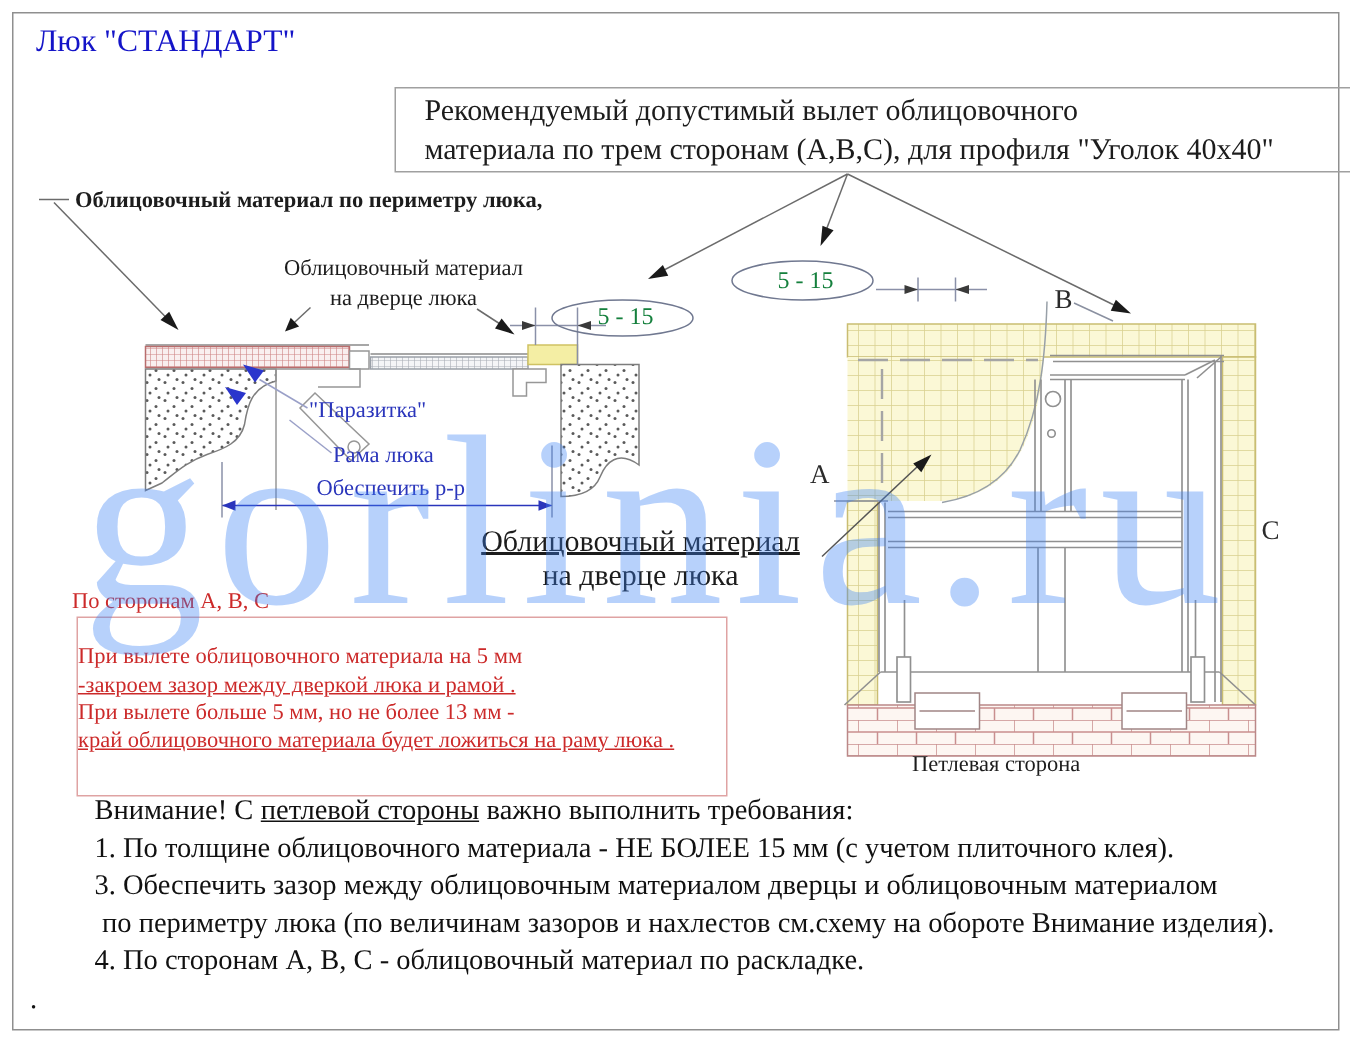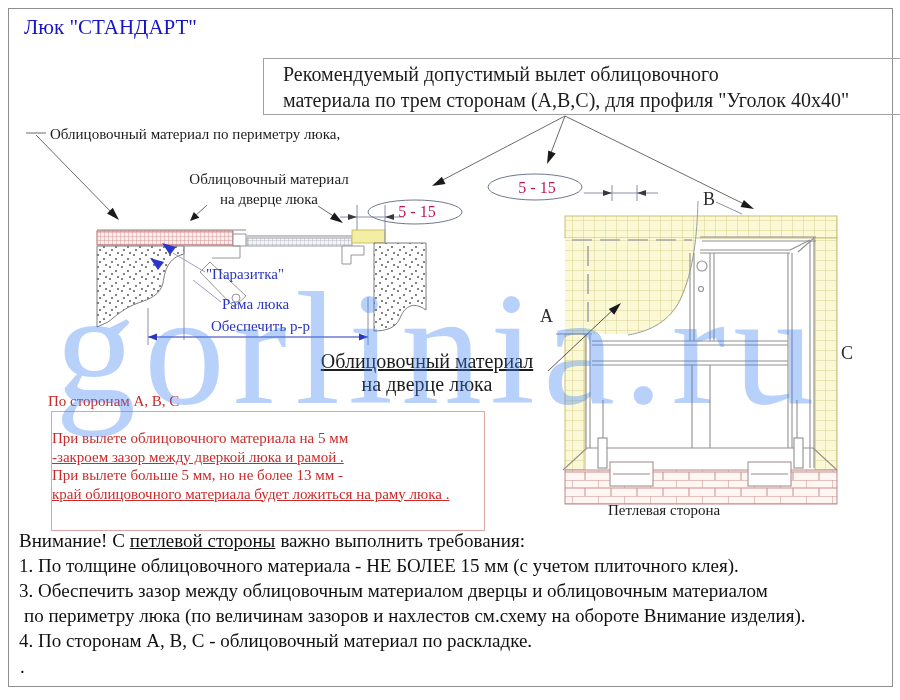--- a/index.html
+++ b/index.html
@@ -4,41 +4,41 @@
 <style>
   html,body{margin:0;padding:0;}
   body{width:900px;height:700px;background:#ffffff;font-family:"Liberation Serif","DejaVu Serif",serif;overflow:hidden;}
   .page{position:relative;width:900px;height:700px;background:#fff;}
   .abs{position:absolute;}
   .frame-border{left:8px;top:8px;width:883px;height:677px;border:1px solid #8f8f8f;}
   .t-title{left:24px;top:15px;font-size:21px;color:#1414c8;white-space:nowrap;}
   .rec-box{left:263px;top:58px;width:621px;height:53px;border:1px solid #a0a0a0;font-size:20px;line-height:26px;color:#1c1c1c;padding:2px 0 0 19px;white-space:nowrap;}
   .lbl{font-size:15px;color:#1c1c1c;line-height:20px;white-space:nowrap;}
   .lbl-perimeter{left:37px;top:124px;}
-  .lbl-perimeter .ind{padding-left:13px;}
+  .lbl-perimeter .ind{padding-left:13px;font-weight:bold;}
   .lbl-door-small{left:183px;top:169px;width:172px;text-align:center;}
   .blue{color:#2a35bb;font-size:15px;white-space:nowrap;}
   .lbl-parazitka{left:206px;top:266px;}
   .lbl-rama{left:222px;top:296px;text-align:right;}
   .lbl-posad{left:211px;top:318px;}
-  .dim{font-size:16px;color:#be185d;text-align:center;white-space:nowrap;}
+  .dim{font-size:16px;color:#15803d;text-align:center;white-space:nowrap;}
   .dim1{left:389px;top:203px;width:56px;}
   .dim2{left:509px;top:179px;width:56px;}
   .red{color:#cc2a2a;margin-left:12px;}
   .red-heading{left:36px;top:393px;font-size:15px;white-space:nowrap;}
   .red-box{left:39px;top:411px;width:432px;height:101px;border:1px solid #dfa3a3;font-size:15px;line-height:18.5px;padding-top:17px;}
   .u{text-decoration:underline;}
   .big-label{left:302px;top:350px;width:250px;text-align:center;font-size:20px;line-height:23px;color:#1c1c1c;}
   .side-letter{font-size:18px;color:#2b2b2b;white-space:nowrap;}
   .side-a{left:540px;top:306px;}
   .side-b{left:703px;top:189px;}
   .side-c{left:841px;top:343px;}
   .lbl-hinge{left:608px;top:502px;font-size:15px;color:#1c1c1c;white-space:nowrap;}
   .attention{left:19px;top:528px;font-size:19px;line-height:25px;color:#111;white-space:nowrap;}
-  .attention .line{height:25px;}
+  .attention .line{height:25px;margin-left:44px;}
   .attention .ind2{padding-left:5px;}
   .attention .usp{text-decoration:underline;margin:0 5px;}
   .footer-dot{left:20px;top:656px;font-size:19px;color:#111;}
   .watermark{left:55px;top:268px;font-size:162px;line-height:1;letter-spacing:8px;color:#3b82f6;opacity:.36;white-space:nowrap;pointer-events:none;}
   svg.draw{position:absolute;left:0;top:0;}
 </style>
 </head>
 <body>
 
 <div class="page">

